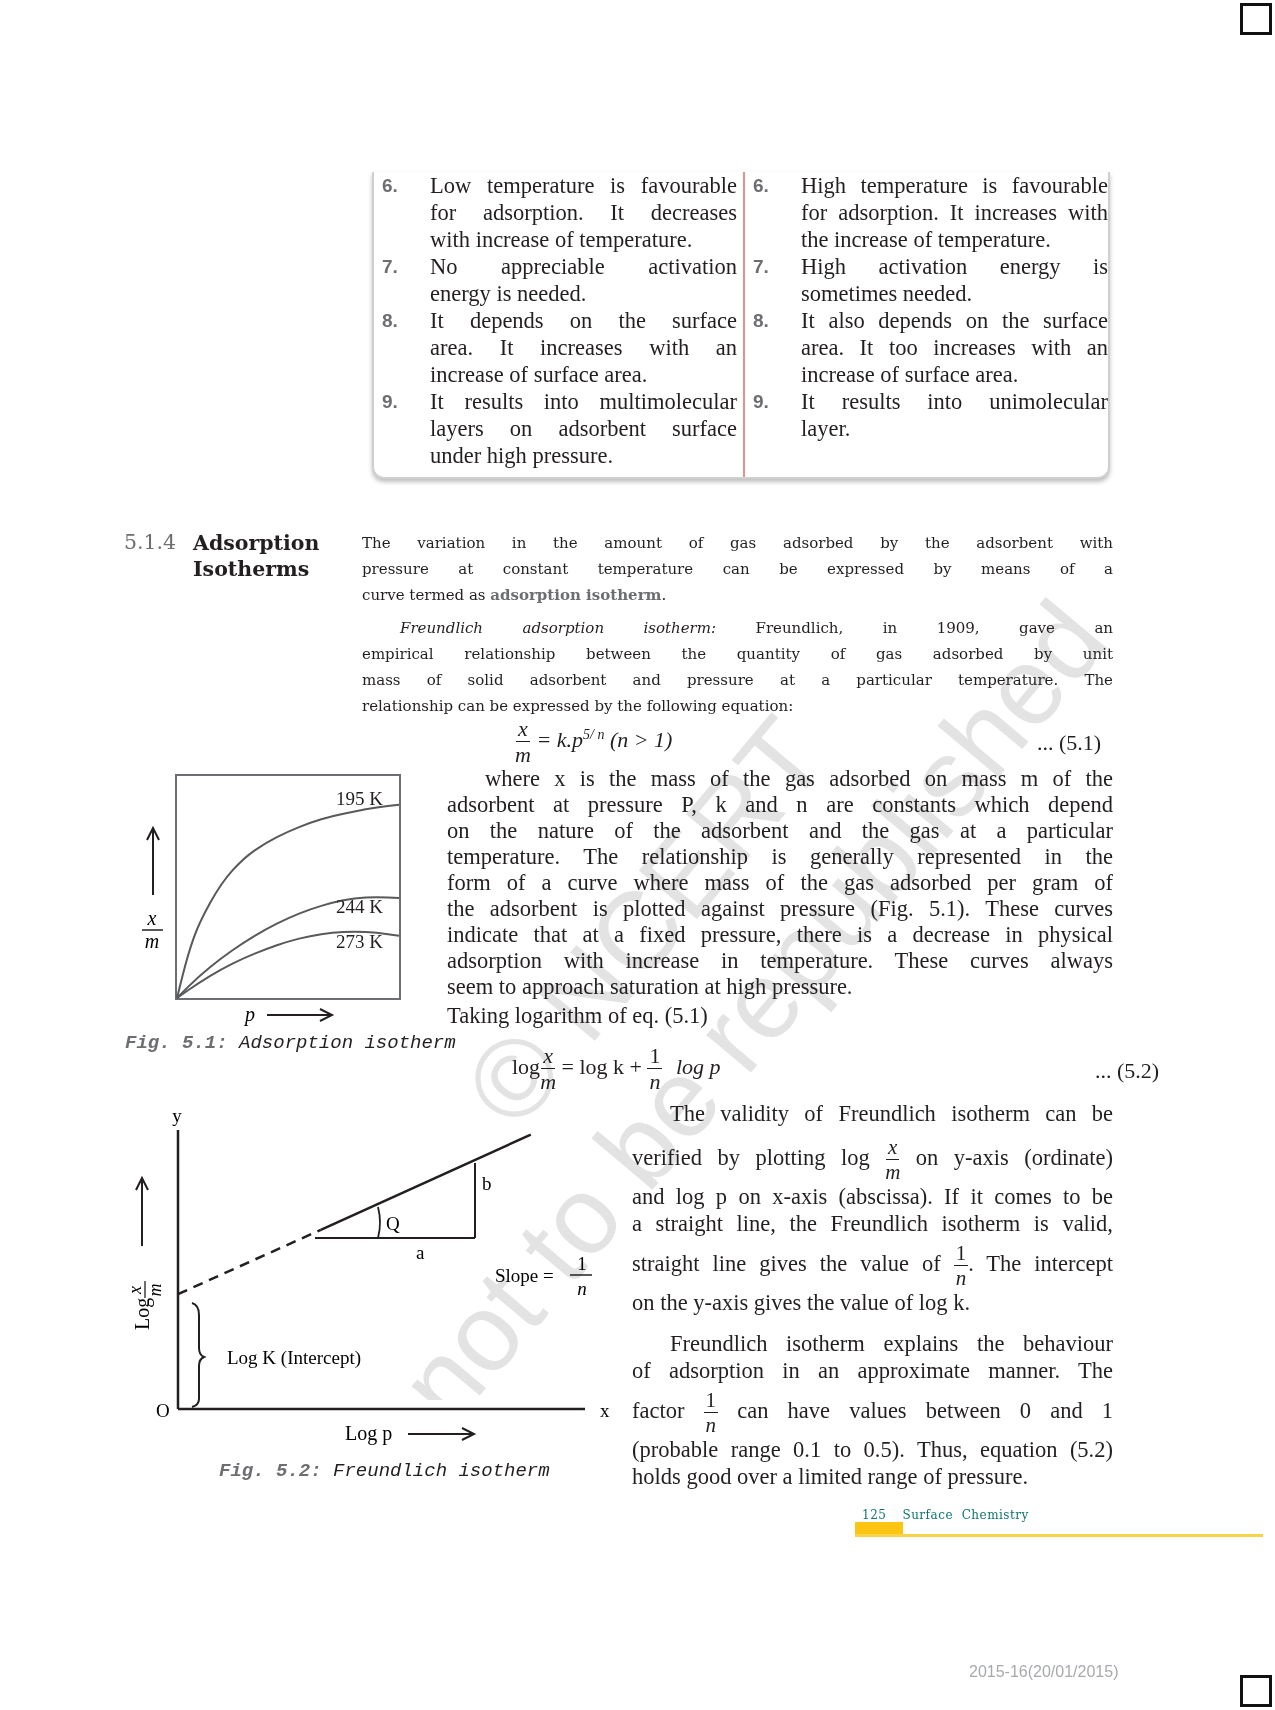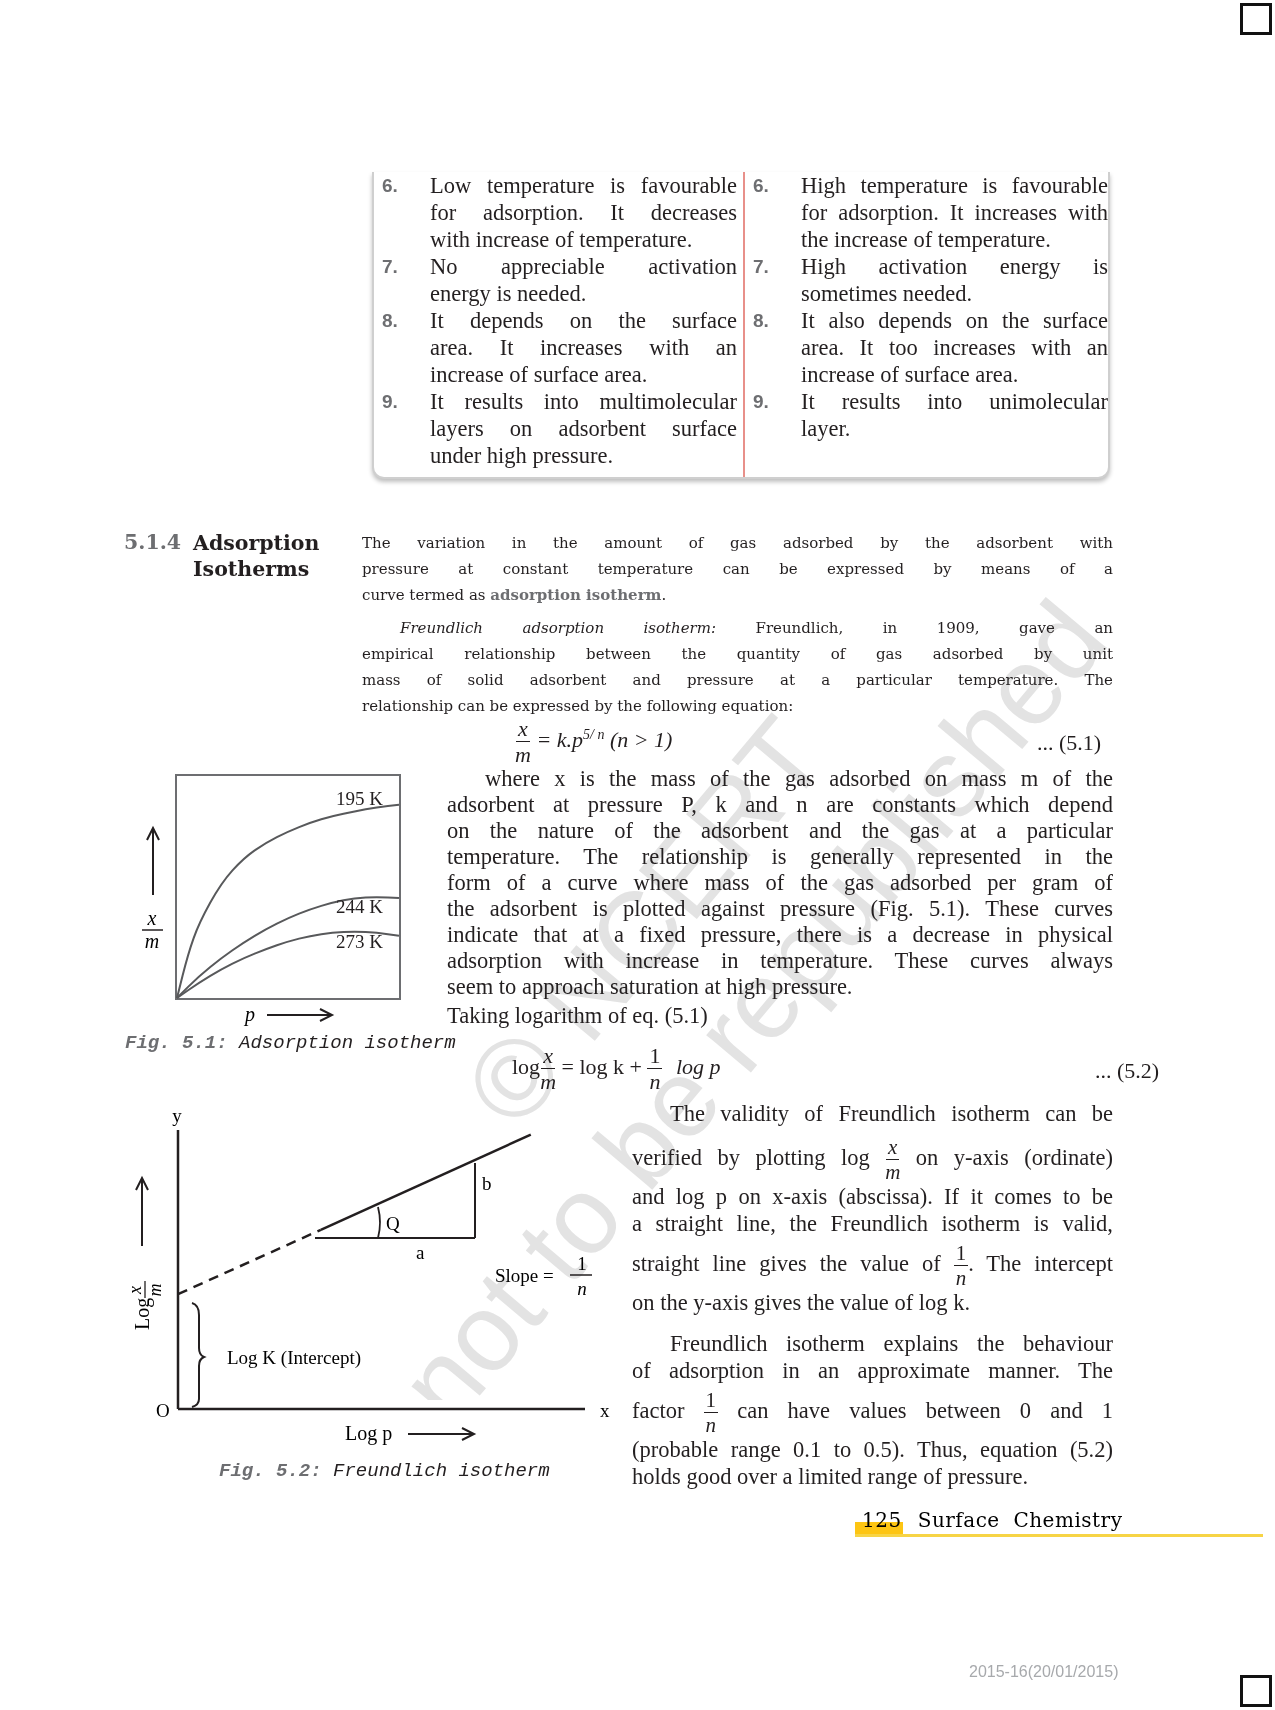--- a/index.html
+++ b/index.html
@@ -24,34 +24,34 @@
 
   
   .para { position: absolute; font-size: 15px; line-height: 26px; text-align: justify; text-align-last: left; }
   .para.narrow { font-family: "Liberation Serif", serif; font-size: 22.5px; }
   .justify-line { display: block; text-align: justify; text-align-last: justify; }
   .last-line { display: block; text-align: left; }
   .indent { padding-left: 38px; }
   .bold-grey { font-weight: bold; color: #6d6e71; }
   .it { font-style: italic; }
 
-  .sec-num { position: absolute; left: 124px; top: 530px; font-weight: bold; color: #6d6e71; font-size: 20.5px; }
+  .sec-num { position: absolute; left: 124px; top: 530px; font-weight: normal; color: #6d6e71; font-size: 20.5px; }
   .sec-title { position: absolute; left: 193px; top: 530px; font-weight: bold; font-size: 20.5px; line-height: 26px; }
 
   .eq { position: absolute; font-family: "Liberation Serif", serif; font-size: 22px; }
   .frac { display: inline-flex; flex-direction: column; align-items: center; vertical-align: middle; line-height: 1; }
   .frac .num { border-bottom: 1.5px solid #231f20; padding: 0 2px 1px; font-style: italic; }
   .frac .den { padding-top: 2px; font-style: italic; }
 
   .caption { position: absolute; font-size: 19px; font-style: italic; font-family: Liberation Mono, monospace; }
   .caption b { font-weight: bold; color: #6d6e71; }
 
   .footer-bar { position: absolute; left: 855px; top: 1534px; width: 408px; height: 3px; background: #f7d445; }
   .footer-tab { position: absolute; left: 855px; top: 1522px; width: 48px; height: 15px; background: #fdc513; }
-  .footer-text { position: absolute; left: 862px; top: 1508px; font-size: 20px; color: #000000; letter-spacing: 0.5px; }
+  .footer-text { position: absolute; left: 862px; top: 1508px; font-size: 12px; color: #0f766e; letter-spacing: 0.5px; }
   .footer-num { margin-right: 16px; }
   .date-stamp { position: absolute; left: 969px; top: 1663px; font-family: "Liberation Sans", sans-serif; font-size: 16px; color: #a7a9ac; text-align: center; }
 
   .watermark { position: absolute; left: 260px; top: 500px; width: 900px; height: 900px; pointer-events: none; }
 </style>
 </head>
 <body>
 
 <div class="corner-box" style="left:1240px; top:3px;"></div>
 <div class="corner-box" style="left:1240px; top:1675px;"></div>

